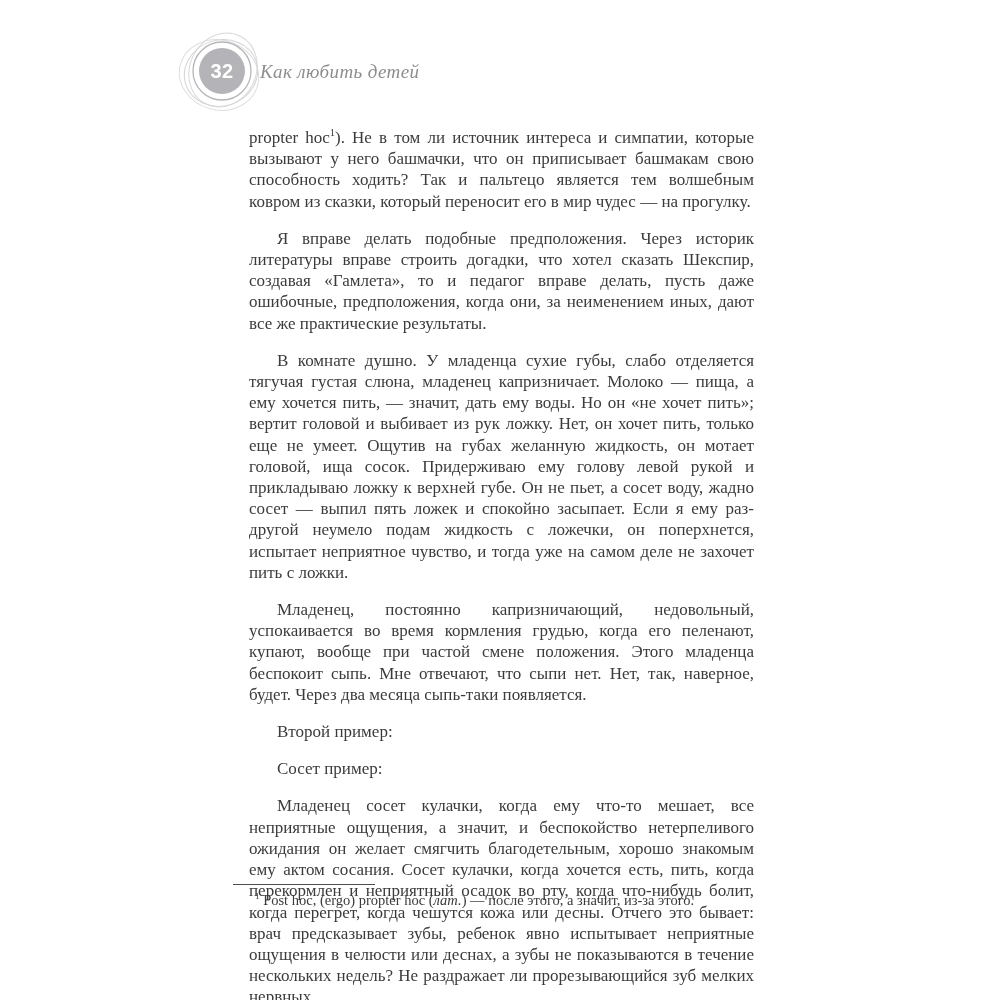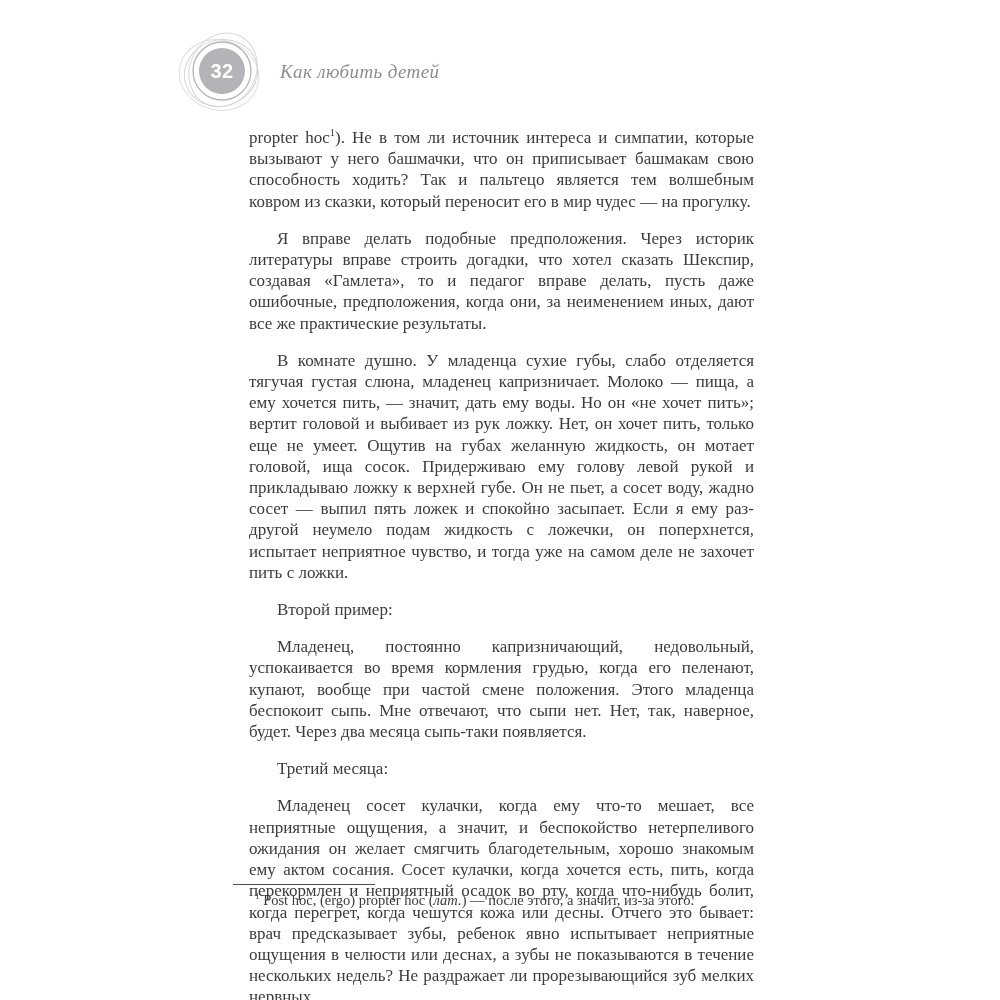--- a/index.html
+++ b/index.html
@@ -8,21 +8,21 @@
     font-family:"Liberation Serif", serif; overflow:hidden;
   }
   .badge-svg { position:absolute; left:166px; top:16px; width:112px; height:112px; }
   .badge-number {
     position:absolute; left:200px; top:49px; width:44px; height:44px;
     display:flex; align-items:center; justify-content:center;
     font-family:"Liberation Sans", sans-serif; font-weight:bold; font-size:20px;
     color:var(--badge-number-color,#fff); letter-spacing:0.5px;
   }
   .running-title {
-    position:absolute; left:280px; top:61px;
+    position:absolute; left:260px; top:61px;
     font-style:italic; font-size:19px; color:var(--header-gray,#8d8d8f);
     letter-spacing:0.4px; white-space:nowrap;
   }
   .body-text {
     position:absolute; left:233px; top:111px; width:537px;
     font-size:17px; line-height:21.2px; text-align:justify;
     color:var(--text-color,#3c3b3b);
   }
   .body-text p { margin:16px; }
   .body-text p.indent { text-indent:28px; }
@@ -49,23 +49,23 @@
     <circle cx="56" cy="55" r="23" fill="#b4b4b8"></circle>
   </svg>
   <div class="badge-number">32</div>
 
   <div class="running-title">Как любить детей</div>
 
   <div class="body-text" id="body-text">
       <p><span>propter hoc</span><sup>1</sup><span>). Не в том ли источник интереса и симпатии, которые вызывают у него башмачки, что он приписывает башмакам свою способность ходить? Так и пальтецо является тем волшебным ковром из сказки, который переносит его в мир чудес — на прогулку.</span></p>
       <p class="indent"><span>Я вправе делать подобные предположения. Через историк литературы вправе строить догадки, что хотел сказать Шекспир, создавая «Гамлета», то и педагог вправе делать, пусть даже ошибочные, предположения, когда они, за неименением иных, дают все же практические результаты.</span></p>
       <p class="indent"><span>В комнате душно. У младенца сухие губы, слабо отделяется тягучая густая слюна, младенец капризничает. Молоко — пища, а ему хочется пить, — значит, дать ему воды. Но он «не хочет пить»; вертит головой и выбивает из рук ложку. Нет, он хочет пить, только еще не умеет. Ощутив на губах желанную жидкость, он мотает головой, ища сосок. Придерживаю ему голову левой рукой и прикладываю ложку к верхней губе. Он не пьет, а сосет воду, жадно сосет — выпил пять ложек и спокойно засыпает. Если я ему раз-другой неумело подам жидкость с ложечки, он поперхнется, испытает неприятное чувство, и тогда уже на самом деле не захочет пить с ложки.</span></p>
+      <p class="indent"><span>Младенец, постоянно капризничающий, недовольный, успокаивается во время кормления грудью, когда его пеленают, купают, вообще при частой смене положения. Этого младенца беспокоит сыпь. Мне отвечают, что сыпи нет. Нет, так, наверное, будет. Через два месяца сыпь-таки появляется.</span></p>
       <p class="indent"><span>Второй пример:</span></p>
-      <p class="indent"><span>Младенец, постоянно капризничающий, недовольный, успокаивается во время кормления грудью, когда его пеленают, купают, вообще при частой смене положения. Этого младенца беспокоит сыпь. Мне отвечают, что сыпи нет. Нет, так, наверное, будет. Через два месяца сыпь-таки появляется.</span></p>
-      <p class="indent"><span>Третий месяца:</span></p>
+      <p class="indent"><span>Сосет пример:</span></p>
       <p class="indent"><span>Младенец сосет кулачки, когда ему что-то мешает, все неприятные ощущения, а значит, и беспокойство нетерпеливого ожидания он желает смягчить благодетельным, хорошо знакомым ему актом сосания. Сосет кулачки, когда хочется есть, пить, когда перекормлен и неприятный осадок во рту, когда что-нибудь болит, когда перегрет, когда чешутся кожа или десны. Отчего это бывает: врач предсказывает зубы, ребенок явно испытывает неприятные ощущения в челюсти или деснах, а зубы не показываются в течение нескольких недель? Не раздражает ли прорезывающийся зуб мелких нервных</span></p>
     </div>
 
   <div class="footnote">
     <div class="footnote-rule"></div>
     <p id="footnote-text"><sup>1</sup><span> Post hoc, (ergo) propter hoc (</span><em>лат.</em><span>) — после этого, а значит, из-за этого.</span></p>
   </div>
 
 </div>
 

